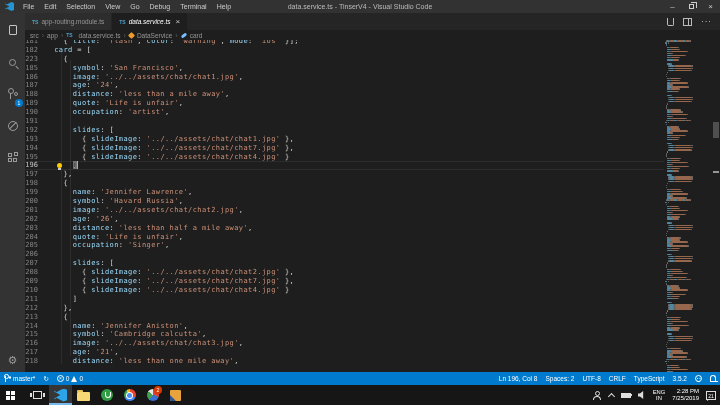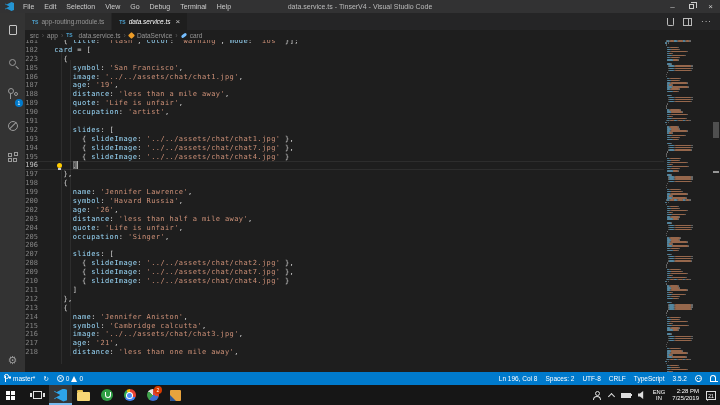--- a/index.html
+++ b/index.html
@@ -238,34 +238,35 @@
 
       <div id="editor">
         <div class="indent-guide" style="left:36px; top:12px; bottom:8px;"></div>
         <div class="indent-guide" style="left:45px; top:20px; bottom:16px;"></div>
         <div id="code-lines">
             <div class="line"><span class="lnum">181</span><span class="tk-p">    { </span><span class="tk-k">title</span><span class="tk-p">: </span><span class="tk-s">'flash'</span><span class="tk-p">, </span><span class="tk-k">color</span><span class="tk-p">: </span><span class="tk-s">'warning'</span><span class="tk-p">, </span><span class="tk-k">mode</span><span class="tk-p">: </span><span class="tk-s">'ios'</span><span class="tk-p"> }];</span></div>
             <div class="line"><span class="lnum">182</span><span class="tk-p">  </span><span class="tk-k">card</span><span class="tk-p"> = [</span></div>
             <div class="line"><span class="lnum">223</span><span class="tk-p">    {</span></div>
             <div class="line"><span class="lnum">185</span><span class="tk-p">      </span><span class="tk-k">symbol</span><span class="tk-p">: </span><span class="tk-s">'San Francisco'</span><span class="tk-p">,</span></div>
             <div class="line"><span class="lnum">186</span><span class="tk-p">      </span><span class="tk-k">image</span><span class="tk-p">: </span><span class="tk-s">'../../assets/chat/chat1.jpg'</span><span class="tk-p">,</span></div>
-            <div class="line"><span class="lnum">187</span><span class="tk-p">      </span><span class="tk-k">age</span><span class="tk-p">: </span><span class="tk-s">'19'</span><span class="tk-p">,</span></div>
+            <div class="line"><span class="lnum">187</span><span class="tk-p">      </span><span class="tk-k">age</span><span class="tk-p">: </span><span class="tk-s">'24'</span><span class="tk-p">,</span></div>
             <div class="line"><span class="lnum">188</span><span class="tk-p">      </span><span class="tk-k">distance</span><span class="tk-p">: </span><span class="tk-s">'less than a mile away'</span><span class="tk-p">,</span></div>
             <div class="line"><span class="lnum">189</span><span class="tk-p">      </span><span class="tk-k">quote</span><span class="tk-p">: </span><span class="tk-s">'Life is unfair'</span><span class="tk-p">,</span></div>
             <div class="line"><span class="lnum">190</span><span class="tk-p">      </span><span class="tk-k">occupation</span><span class="tk-p">: </span><span class="tk-s">'artist'</span><span class="tk-p">,</span></div>
             <div class="line"><span class="lnum">191</span></div>
             <div class="line"><span class="lnum">192</span><span class="tk-p">      </span><span class="tk-k">slides</span><span class="tk-p">: [</span></div>
             <div class="line"><span class="lnum">193</span><span class="tk-p">        { </span><span class="tk-k">slideImage</span><span class="tk-p">: </span><span class="tk-s">'../../assets/chat/chat1.jpg'</span><span class="tk-p"> },</span></div>
             <div class="line"><span class="lnum">194</span><span class="tk-p">        { </span><span class="tk-k">slideImage</span><span class="tk-p">: </span><span class="tk-s">'../../assets/chat/chat7.jpg'</span><span class="tk-p"> },</span></div>
             <div class="line"><span class="lnum">195</span><span class="tk-p">        { </span><span class="tk-k">slideImage</span><span class="tk-p">: </span><span class="tk-s">'../../assets/chat/chat4.jpg'</span><span class="tk-p"> }</span></div>
             <div class="line current"><span class="lnum">196</span><span class="lightbulb"></span><span class="tk-p">      </span><span class="tk-b">]</span><span class="cursor"></span></div>
             <div class="line"><span class="lnum">197</span><span class="tk-p">    },</span></div>
             <div class="line"><span class="lnum">198</span><span class="tk-p">    {</span></div>
             <div class="line"><span class="lnum">199</span><span class="tk-p">      </span><span class="tk-k">name</span><span class="tk-p">: </span><span class="tk-s">'Jennifer Lawrence'</span><span class="tk-p">,</span></div>
             <div class="line"><span class="lnum">200</span><span class="tk-p">      </span><span class="tk-k">symbol</span><span class="tk-p">: </span><span class="tk-s">'Havard Russia'</span><span class="tk-p">,</span></div>
+            <div class="line"><span class="lnum">201</span><span class="tk-p">      </span><span class="tk-k">image</span><span class="tk-p">: </span><span class="tk-s">'../../assets/chat/chat2.jpg'</span><span class="tk-p">,</span></div>
             <div class="line"><span class="lnum">202</span><span class="tk-p">      </span><span class="tk-k">age</span><span class="tk-p">: </span><span class="tk-s">'26'</span><span class="tk-p">,</span></div>
             <div class="line"><span class="lnum">203</span><span class="tk-p">      </span><span class="tk-k">distance</span><span class="tk-p">: </span><span class="tk-s">'less than half a mile away'</span><span class="tk-p">,</span></div>
             <div class="line"><span class="lnum">204</span><span class="tk-p">      </span><span class="tk-k">quote</span><span class="tk-p">: </span><span class="tk-s">'Life is unfair'</span><span class="tk-p">,</span></div>
             <div class="line"><span class="lnum">205</span><span class="tk-p">      </span><span class="tk-k">occupation</span><span class="tk-p">: </span><span class="tk-s">'Singer'</span><span class="tk-p">,</span></div>
             <div class="line"><span class="lnum">206</span></div>
             <div class="line"><span class="lnum">207</span><span class="tk-p">      </span><span class="tk-k">slides</span><span class="tk-p">: [</span></div>
             <div class="line"><span class="lnum">208</span><span class="tk-p">        { </span><span class="tk-k">slideImage</span><span class="tk-p">: </span><span class="tk-s">'../../assets/chat/chat2.jpg'</span><span class="tk-p"> },</span></div>
             <div class="line"><span class="lnum">209</span><span class="tk-p">        { </span><span class="tk-k">slideImage</span><span class="tk-p">: </span><span class="tk-s">'../../assets/chat/chat7.jpg'</span><span class="tk-p"> },</span></div>
             <div class="line"><span class="lnum">210</span><span class="tk-p">        { </span><span class="tk-k">slideImage</span><span class="tk-p">: </span><span class="tk-s">'../../assets/chat/chat4.jpg'</span><span class="tk-p"> }</span></div>
             <div class="line"><span class="lnum">211</span><span class="tk-p">      ]</span></div>

